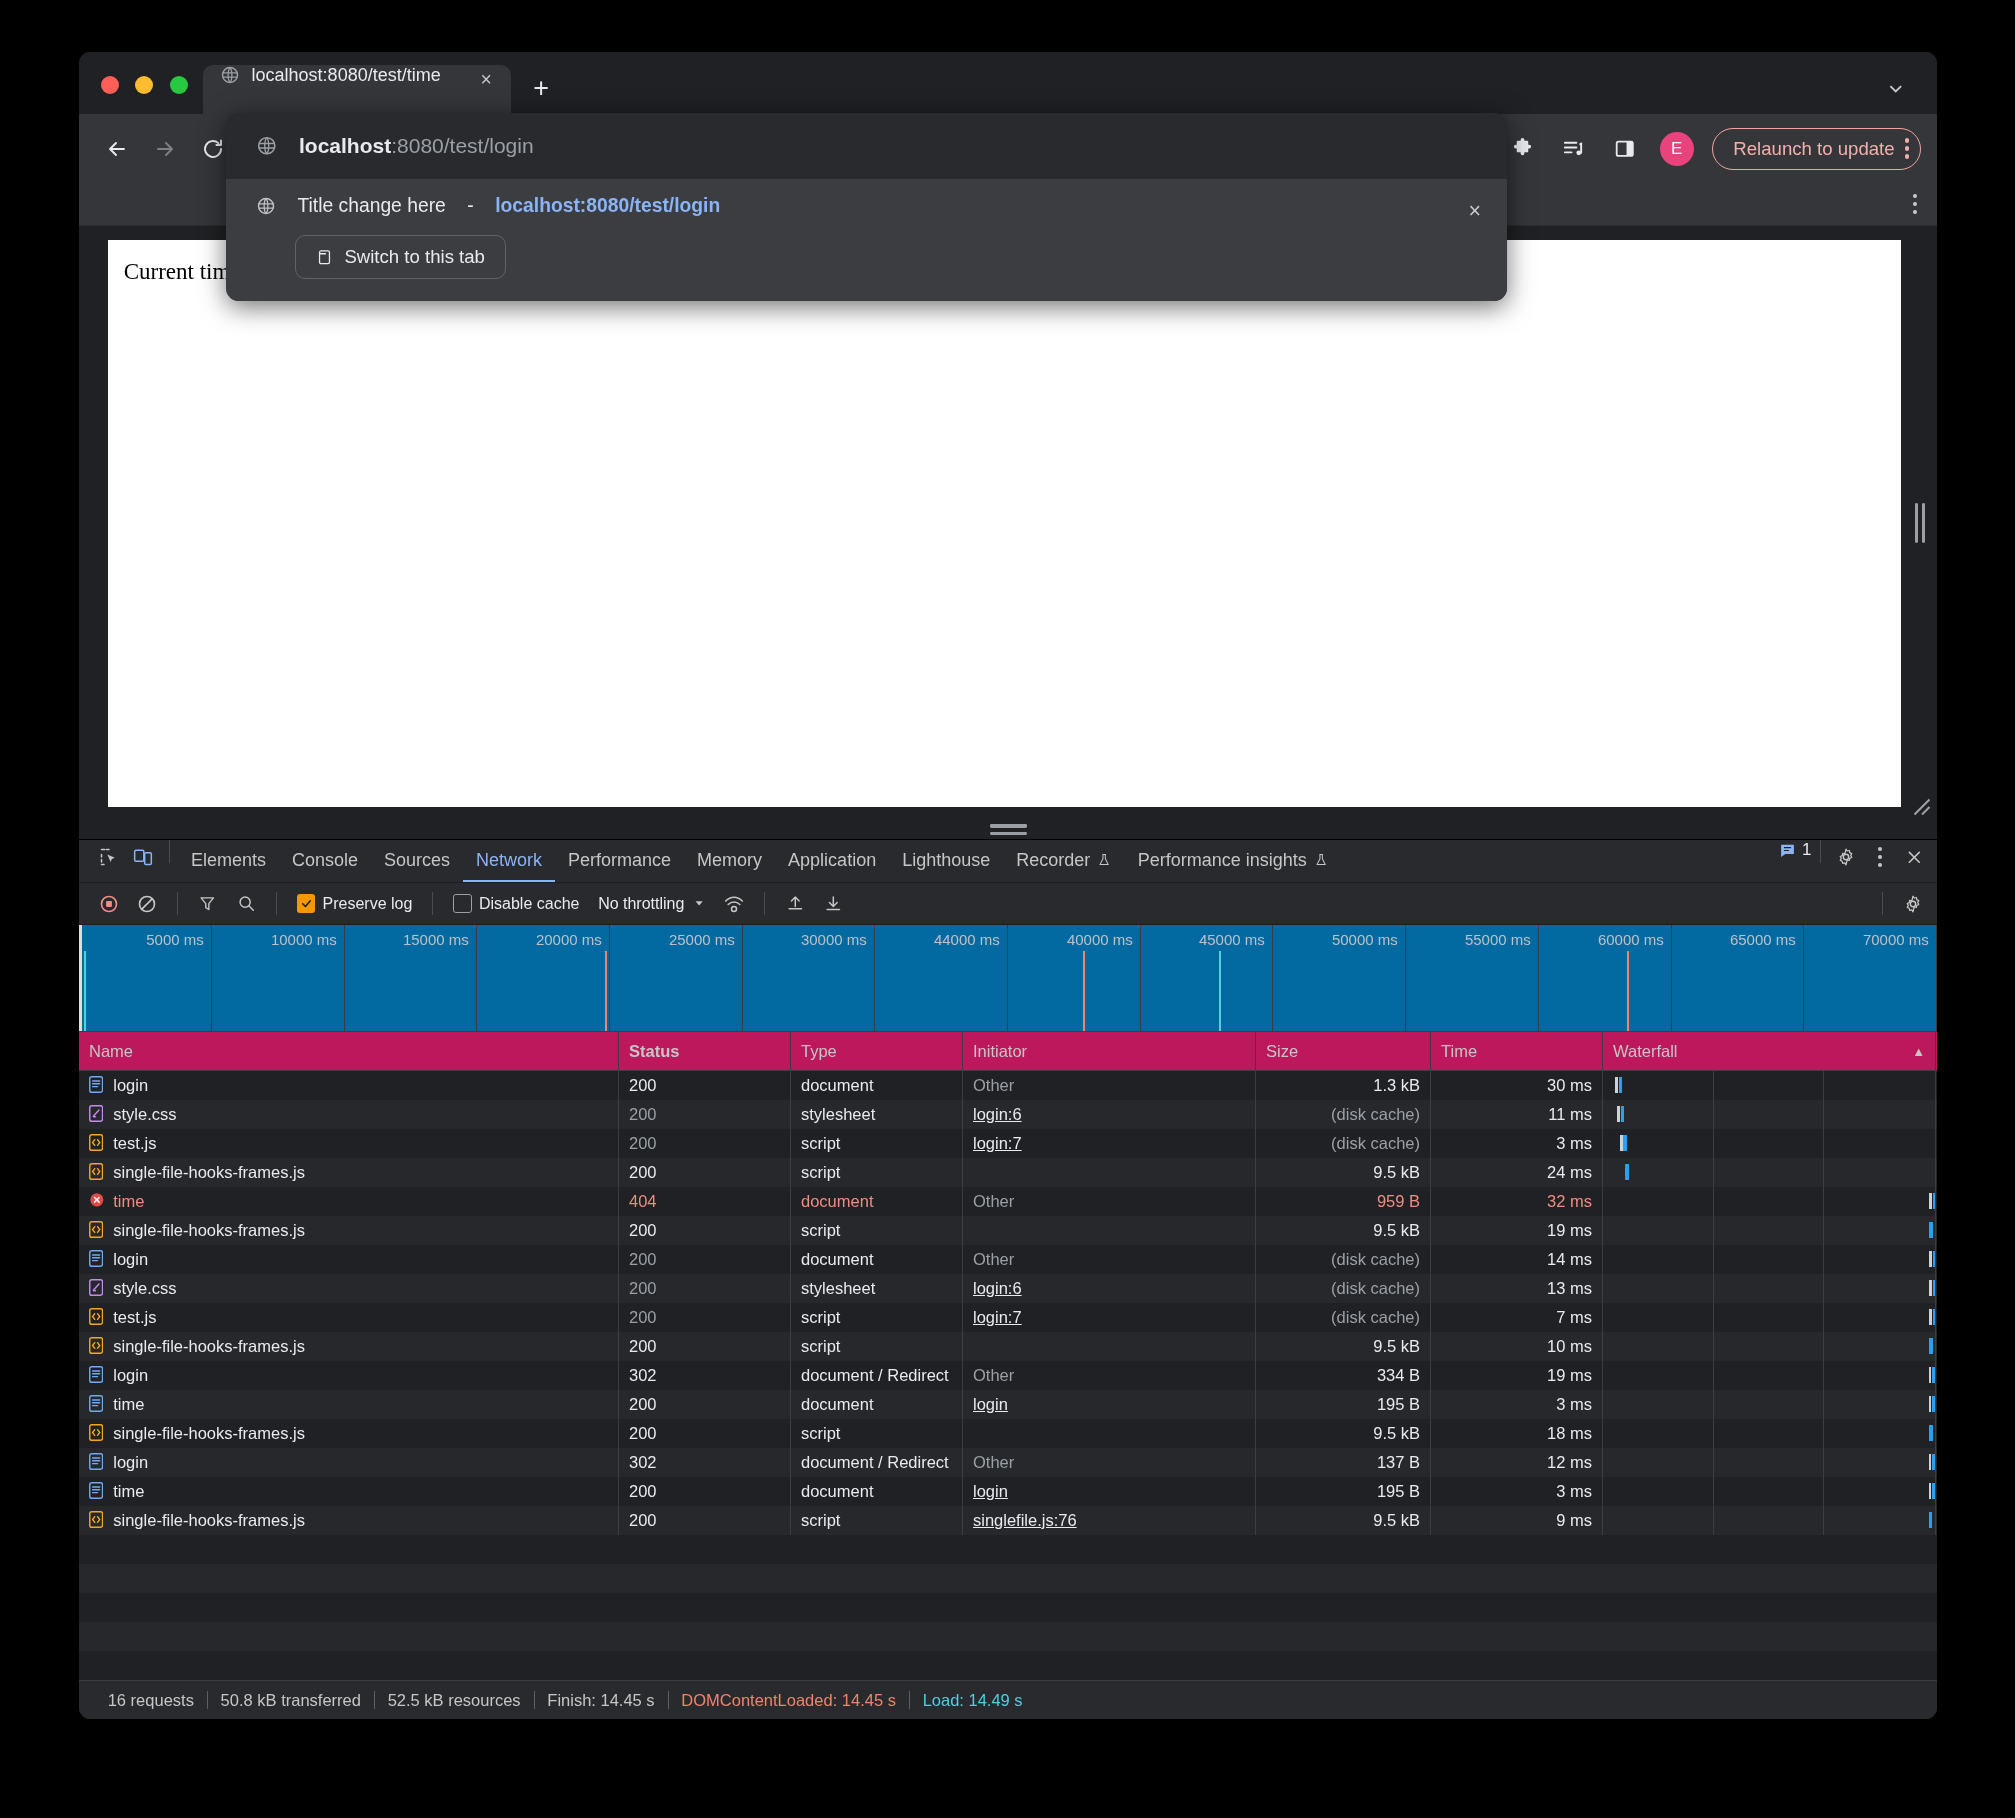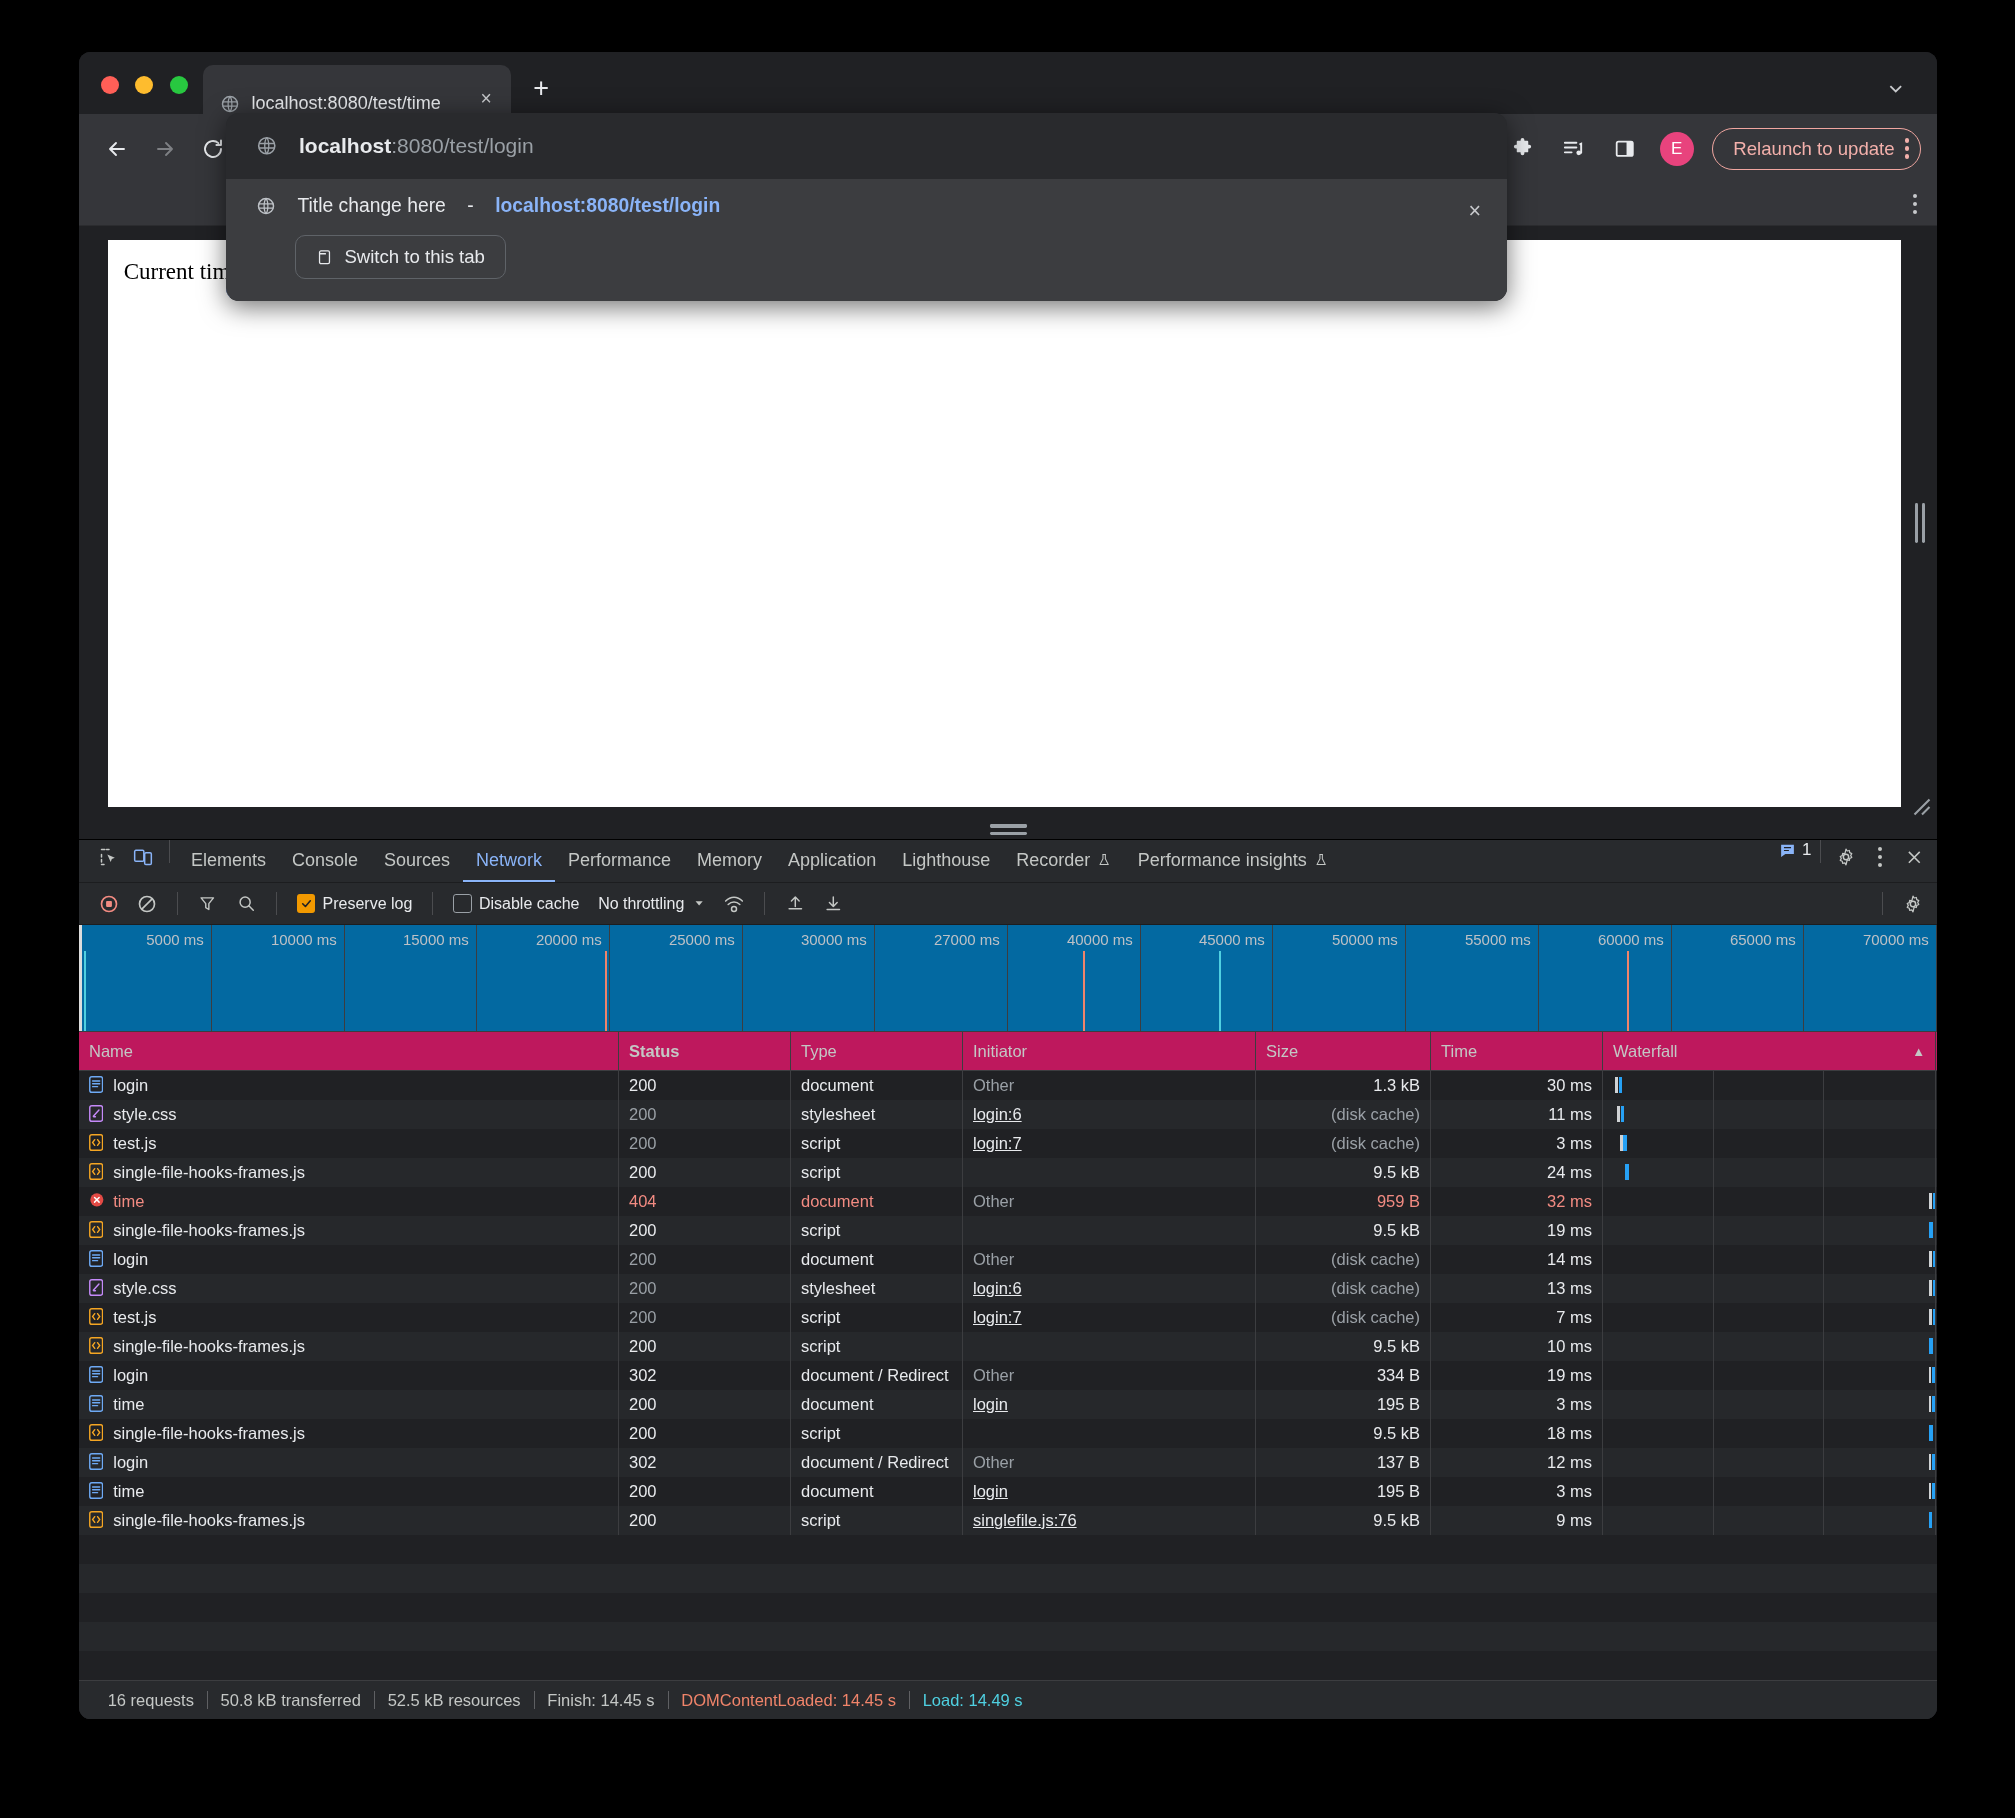--- a/index.html
+++ b/index.html
@@ -33,21 +33,21 @@
   .dot { width: 18px; height: 18px; border-radius: 50%; }
   .dot.red { background: #ff5f57; }
   .dot.amber { background: #febc2e; }
   .dot.green { background: #28c840; }
 
   .tab {
     height: 49px;
     min-width: 308px;
     background: #35363a;
     border-radius: 10px 10px 0 0;
-    display: flex; align-items: flex-end;
+    display: flex; align-items: flex-start;
     padding: 0 10px 0 17px;
     gap: 11.4px;
     position: relative;
   }
   .tab-favicon { width: 20px; height: 20px; flex: none; }
   .tab-title {
     color: #e8eaed; font-size: 18px;
     white-space: nowrap; overflow: hidden; text-overflow: ellipsis;
     flex: 1;
   }
@@ -654,21 +654,21 @@
         <div class="ov-tick" style="left: 398px; width: 133px;">
           <span>20000 ms</span>
         </div>
         <div class="ov-tick" style="left: 531px; width: 133px;">
           <span>25000 ms</span>
         </div>
         <div class="ov-tick" style="left: 663px; width: 133px;">
           <span>30000 ms</span>
         </div>
         <div class="ov-tick" style="left: 796px; width: 133px;">
-          <span>27000 ms</span>
+          <span>44000 ms</span>
         </div>
         <div class="ov-tick" style="left: 929px; width: 133px;">
           <span>40000 ms</span>
         </div>
         <div class="ov-tick" style="left: 1061px; width: 133px;">
           <span>45000 ms</span>
         </div>
         <div class="ov-tick" style="left: 1194px; width: 133px;">
           <span>50000 ms</span>
         </div>

